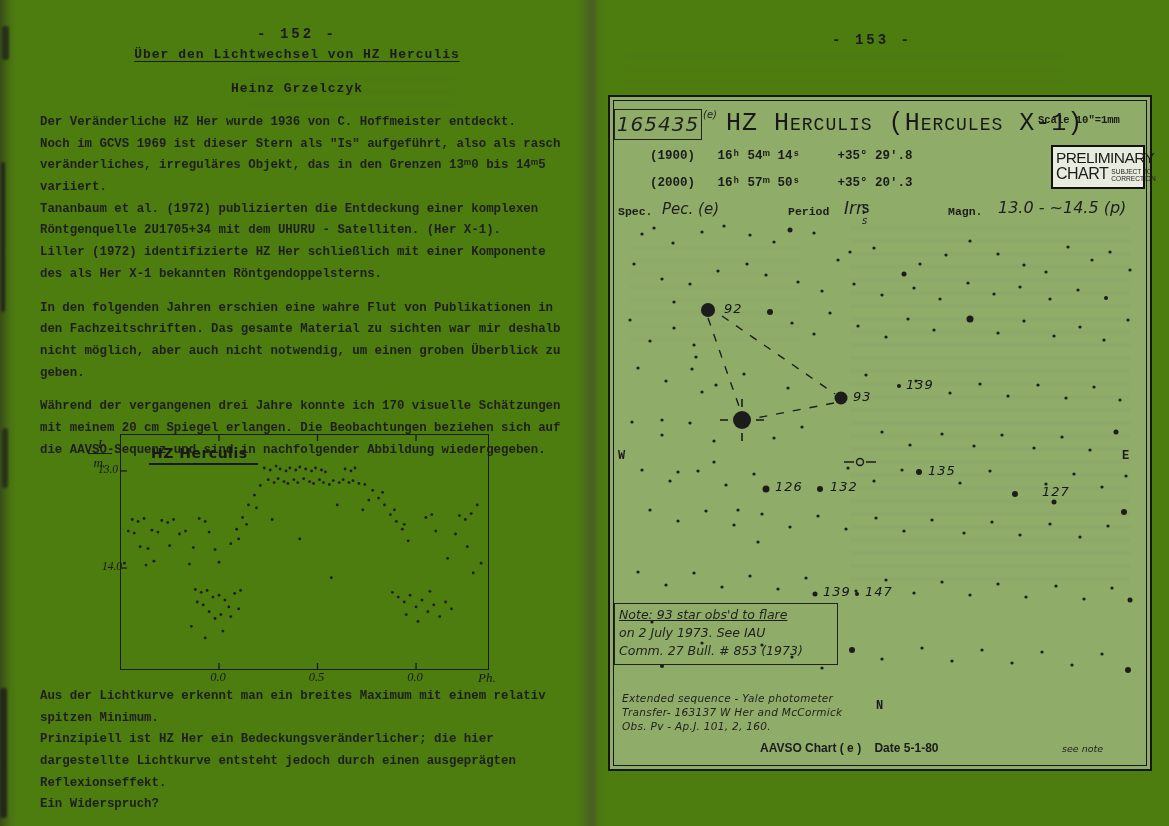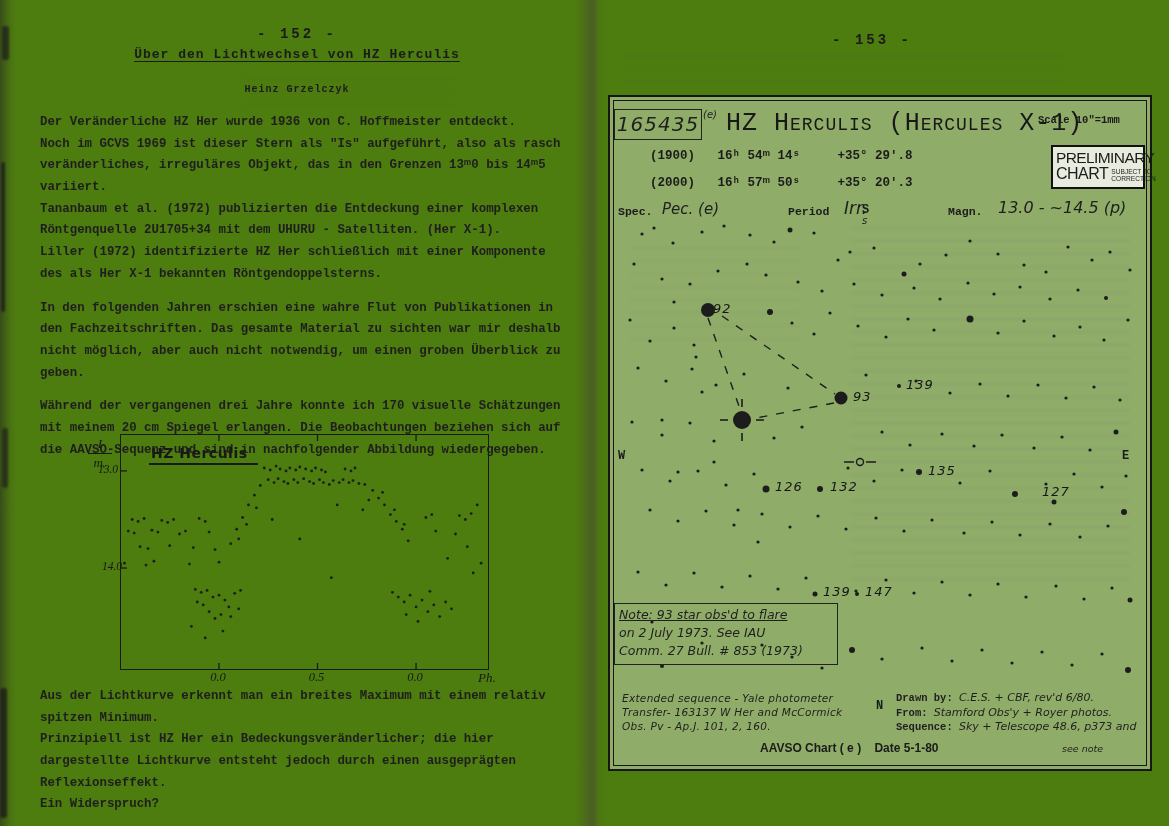--- a/index.html
+++ b/index.html
@@ -17,21 +17,21 @@
 
   
   .tw{font-family:"Liberation Mono","DejaVu Sans Mono",monospace;font-weight:700;
       font-size:12.4px;letter-spacing:0;color:#1e1e1e;white-space:pre;}
   .head{position:absolute;left:0;width:566px;text-align:center;}
   .pnum{font-family:"Liberation Mono","DejaVu Sans Mono",monospace;font-weight:700;
         font-size:14px;letter-spacing:3px;}
   .atitle{display:inline-block;font-family:"Liberation Mono","DejaVu Sans Mono",monospace;
           font-weight:700;font-size:13px;letter-spacing:1px;text-decoration:underline;
           text-underline-offset:3px;}
-  .author{font-family:"Liberation Mono","DejaVu Sans Mono",monospace;font-weight:700;font-size:10px;letter-spacing:1px;}
+  .author{font-family:"Liberation Mono","DejaVu Sans Mono",monospace;font-weight:700;font-size:13px;letter-spacing:1px;}
   .bodytext{position:absolute;left:26px;width:530px;}
   .block{margin:0 0 12px 0;}
   .block .line{height:21.7px;line-height:21.7px;}
 
   
   .lightcurve{position:absolute;left:74px;top:430px;width:414px;height:254px;}
   .plotframe{position:absolute;left:32px;top:4px;width:367px;height:234px;
              border:1.5px solid #1a1a1a;background:transparent;}
   .plotframe svg{position:absolute;left:0;top:0;}
   .plot-title{position:absolute;left:28px;top:10px;font-family:"DejaVu Sans",sans-serif;
@@ -503,21 +503,21 @@
           <circle cx="132" cy="323" r="9" fill="#1c1c1c"></circle>
           <line x1="132" y1="302" x2="132" y2="310" stroke="#1c1c1c" stroke-width="1.6"></line>
           <line x1="132" y1="336" x2="132" y2="344" stroke="#1c1c1c" stroke-width="1.6"></line>
           <line x1="110" y1="323" x2="118" y2="323" stroke="#1c1c1c" stroke-width="1.6"></line>
           <line x1="146" y1="323" x2="154" y2="323" stroke="#1c1c1c" stroke-width="1.6"></line>
           <line x1="234" y1="365" x2="244" y2="365" stroke="#1c1c1c" stroke-width="1.5"></line>
           <circle cx="250" cy="365" r="3.5" fill="none" stroke="#1c1c1c" stroke-width="1.4"></circle>
           <line x1="256" y1="365" x2="266" y2="365" stroke="#1c1c1c" stroke-width="1.5"></line>
         </svg>
       <div id="star-labels">
-          <div class="star-label" style="left: 103px; top: 204px;">92</div>
+          <div class="star-label" style="left: 114px; top: 204px;">92</div>
           <div class="star-label" style="left: 243px; top: 292px;">93</div>
           <div class="star-label" style="left: 296px; top: 280px;">139</div>
           <div class="star-label" style="left: 165px; top: 382px;">126</div>
           <div class="star-label" style="left: 220px; top: 382px;">132</div>
           <div class="star-label" style="left: 318px; top: 366px;">135</div>
           <div class="star-label" style="left: 432px; top: 387px;">127</div>
           <div class="star-label" style="left: 213px; top: 487px;">139</div>
           <div class="star-label" style="left: 255px; top: 487px;">147</div>
         </div>
 
@@ -530,22 +530,17 @@
           <div class="nline first">Note: 93 star obs'd to flare</div>
           <div class="nline">on 2 July 1973. See IAU</div>
           <div class="nline">Comm. 27 Bull. # 853 (1973)</div>
         </div>
 
       <div class="footerleft hand" id="footer-left">
           <div class="fl">Extended sequence - Yale photometer</div>
           <div class="fl">Transfer- 163137 W Her and McCormick</div>
           <div class="fl">Obs. Pv - Ap.J. 101, 2, 160.</div>
         </div>
-      <div class="footerright hand" id="footer-right">
-          <div class="fr"><span class="frlabel">Drawn by: </span><span>C.E.S. + CBF, rev'd 6/80.</span></div>
-          <div class="fr"><span class="frlabel">From: </span><span>Stamford Obs'y + Royer photos.</span></div>
-          <div class="fr"><span class="frlabel">Sequence: </span><span>Sky + Telescope 48.6, p373 and</span></div>
-        </div>
       <div class="aavso-line">AAVSO Chart ( e )    Date 5-1-80</div>
       <div class="seenote hand">see note</div>
     </div>
   </section>
 </div>
 
 </body></html>

